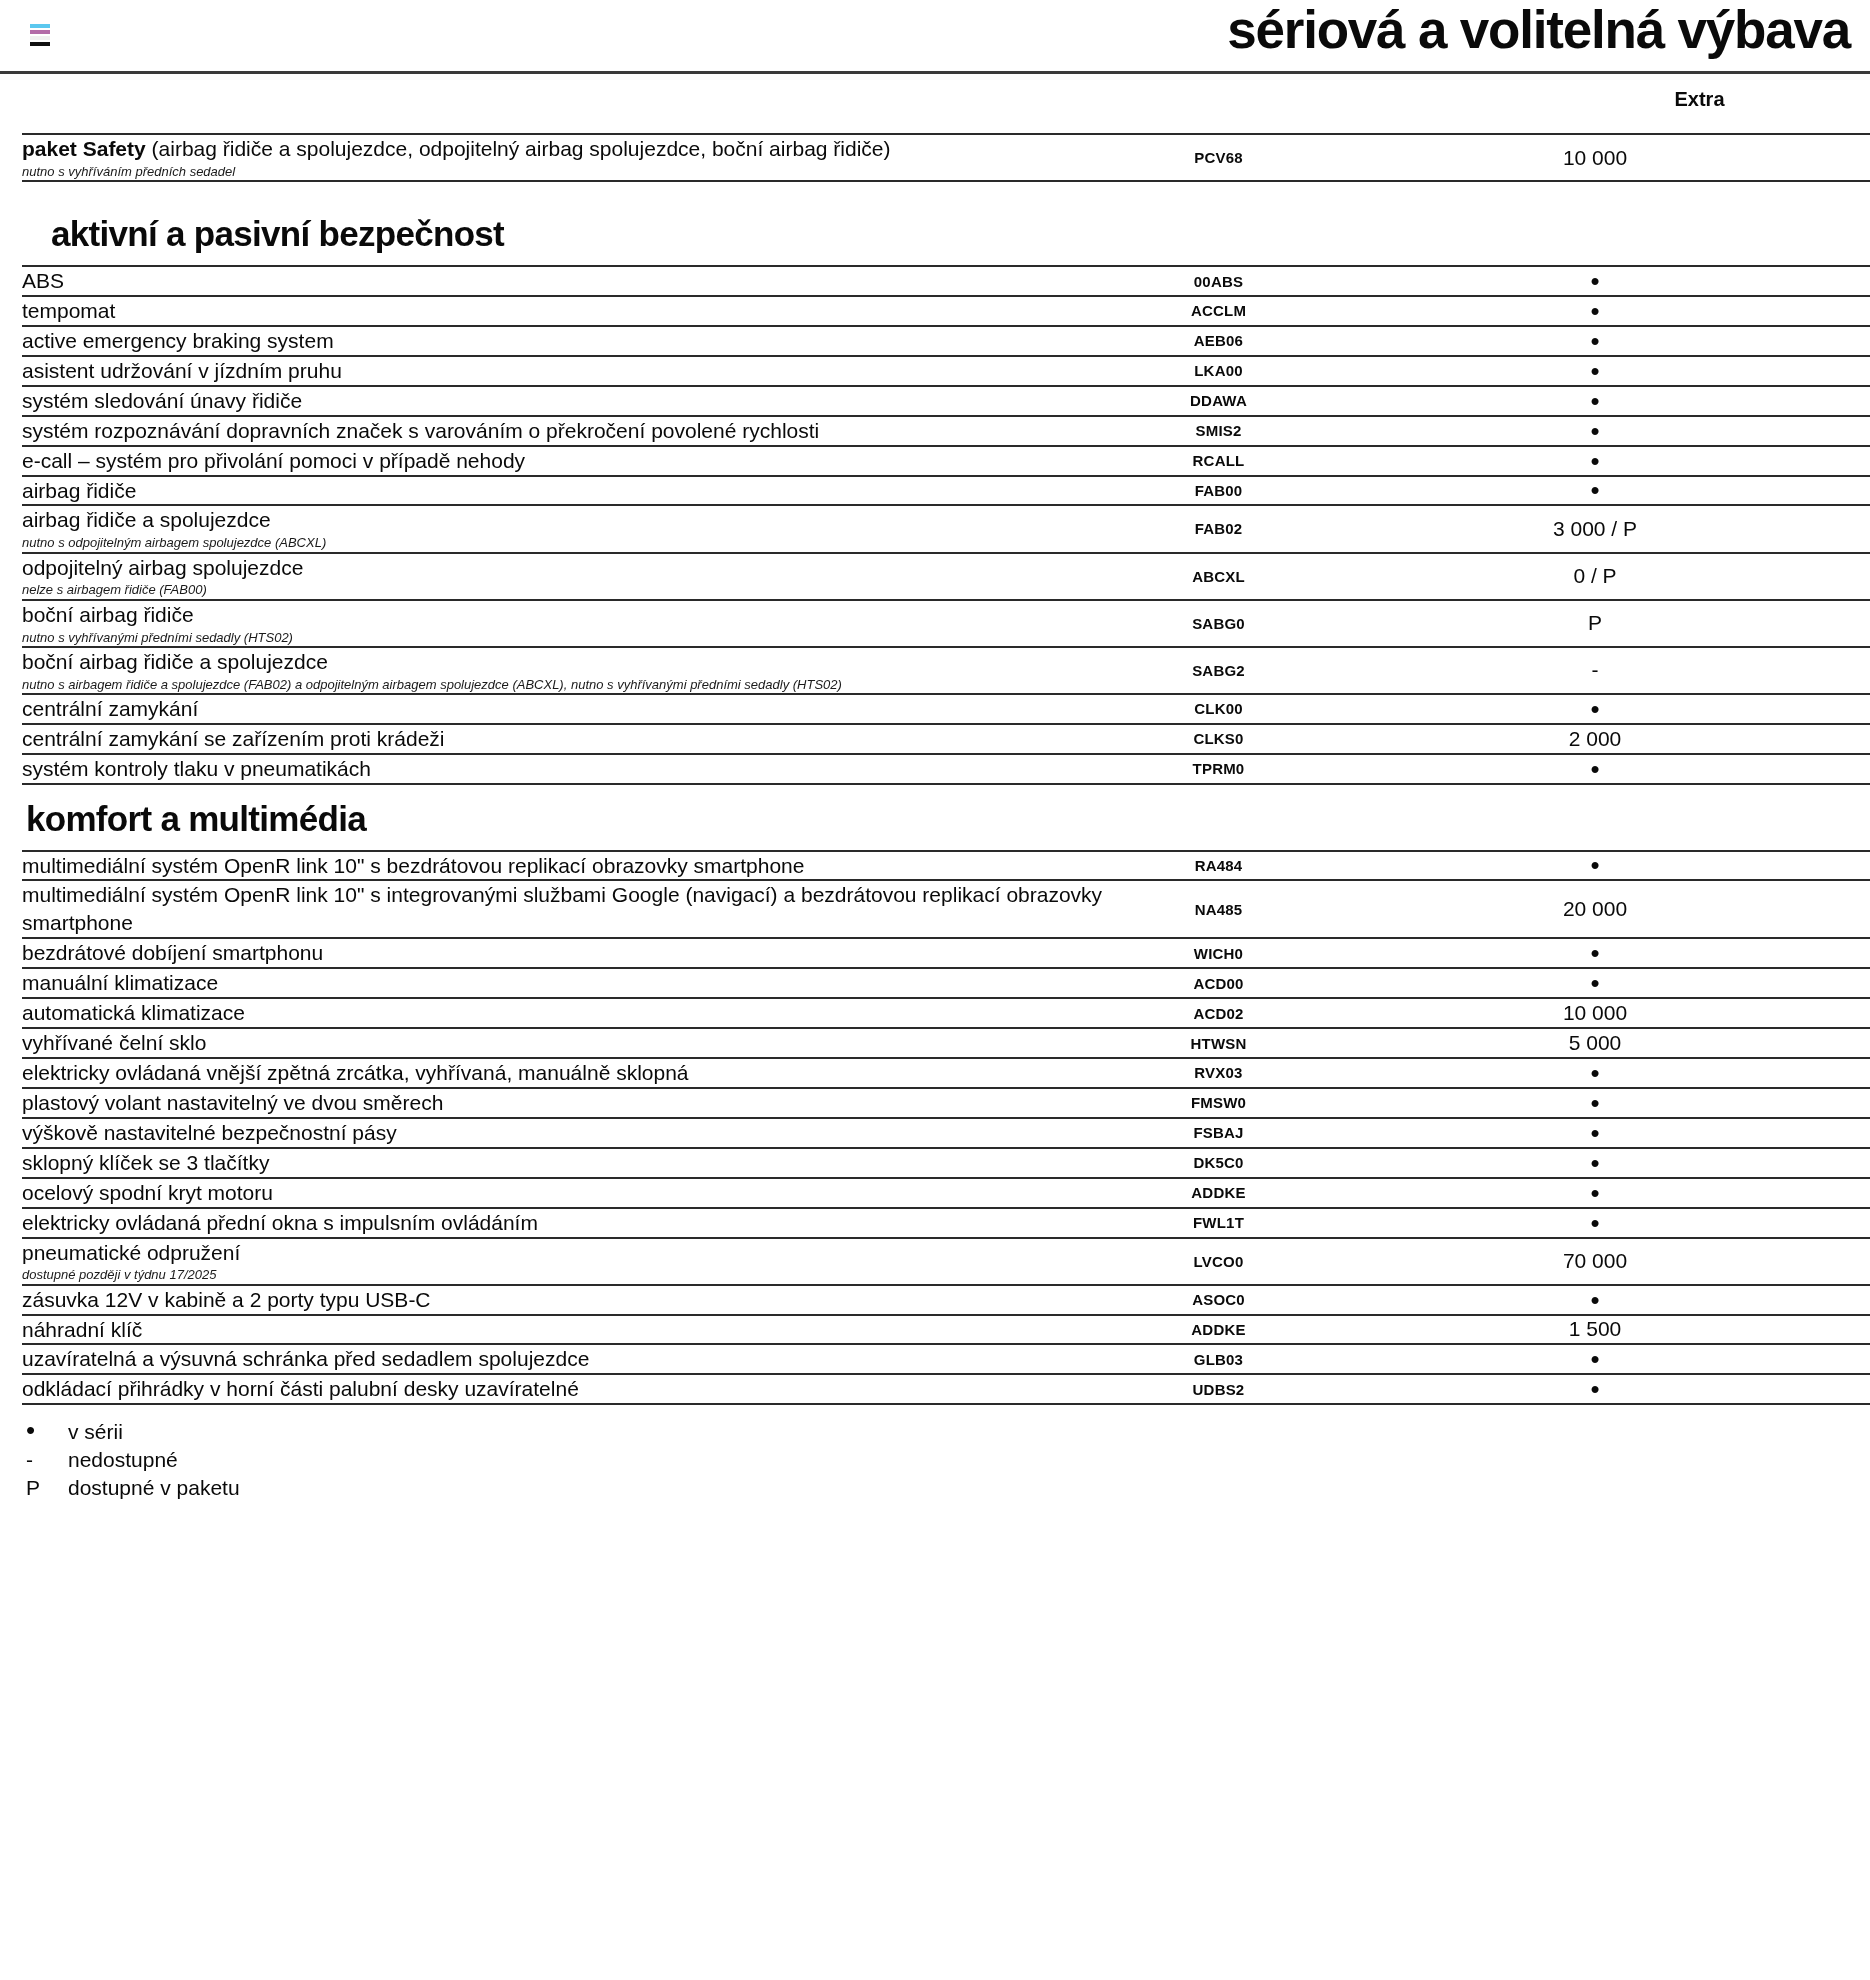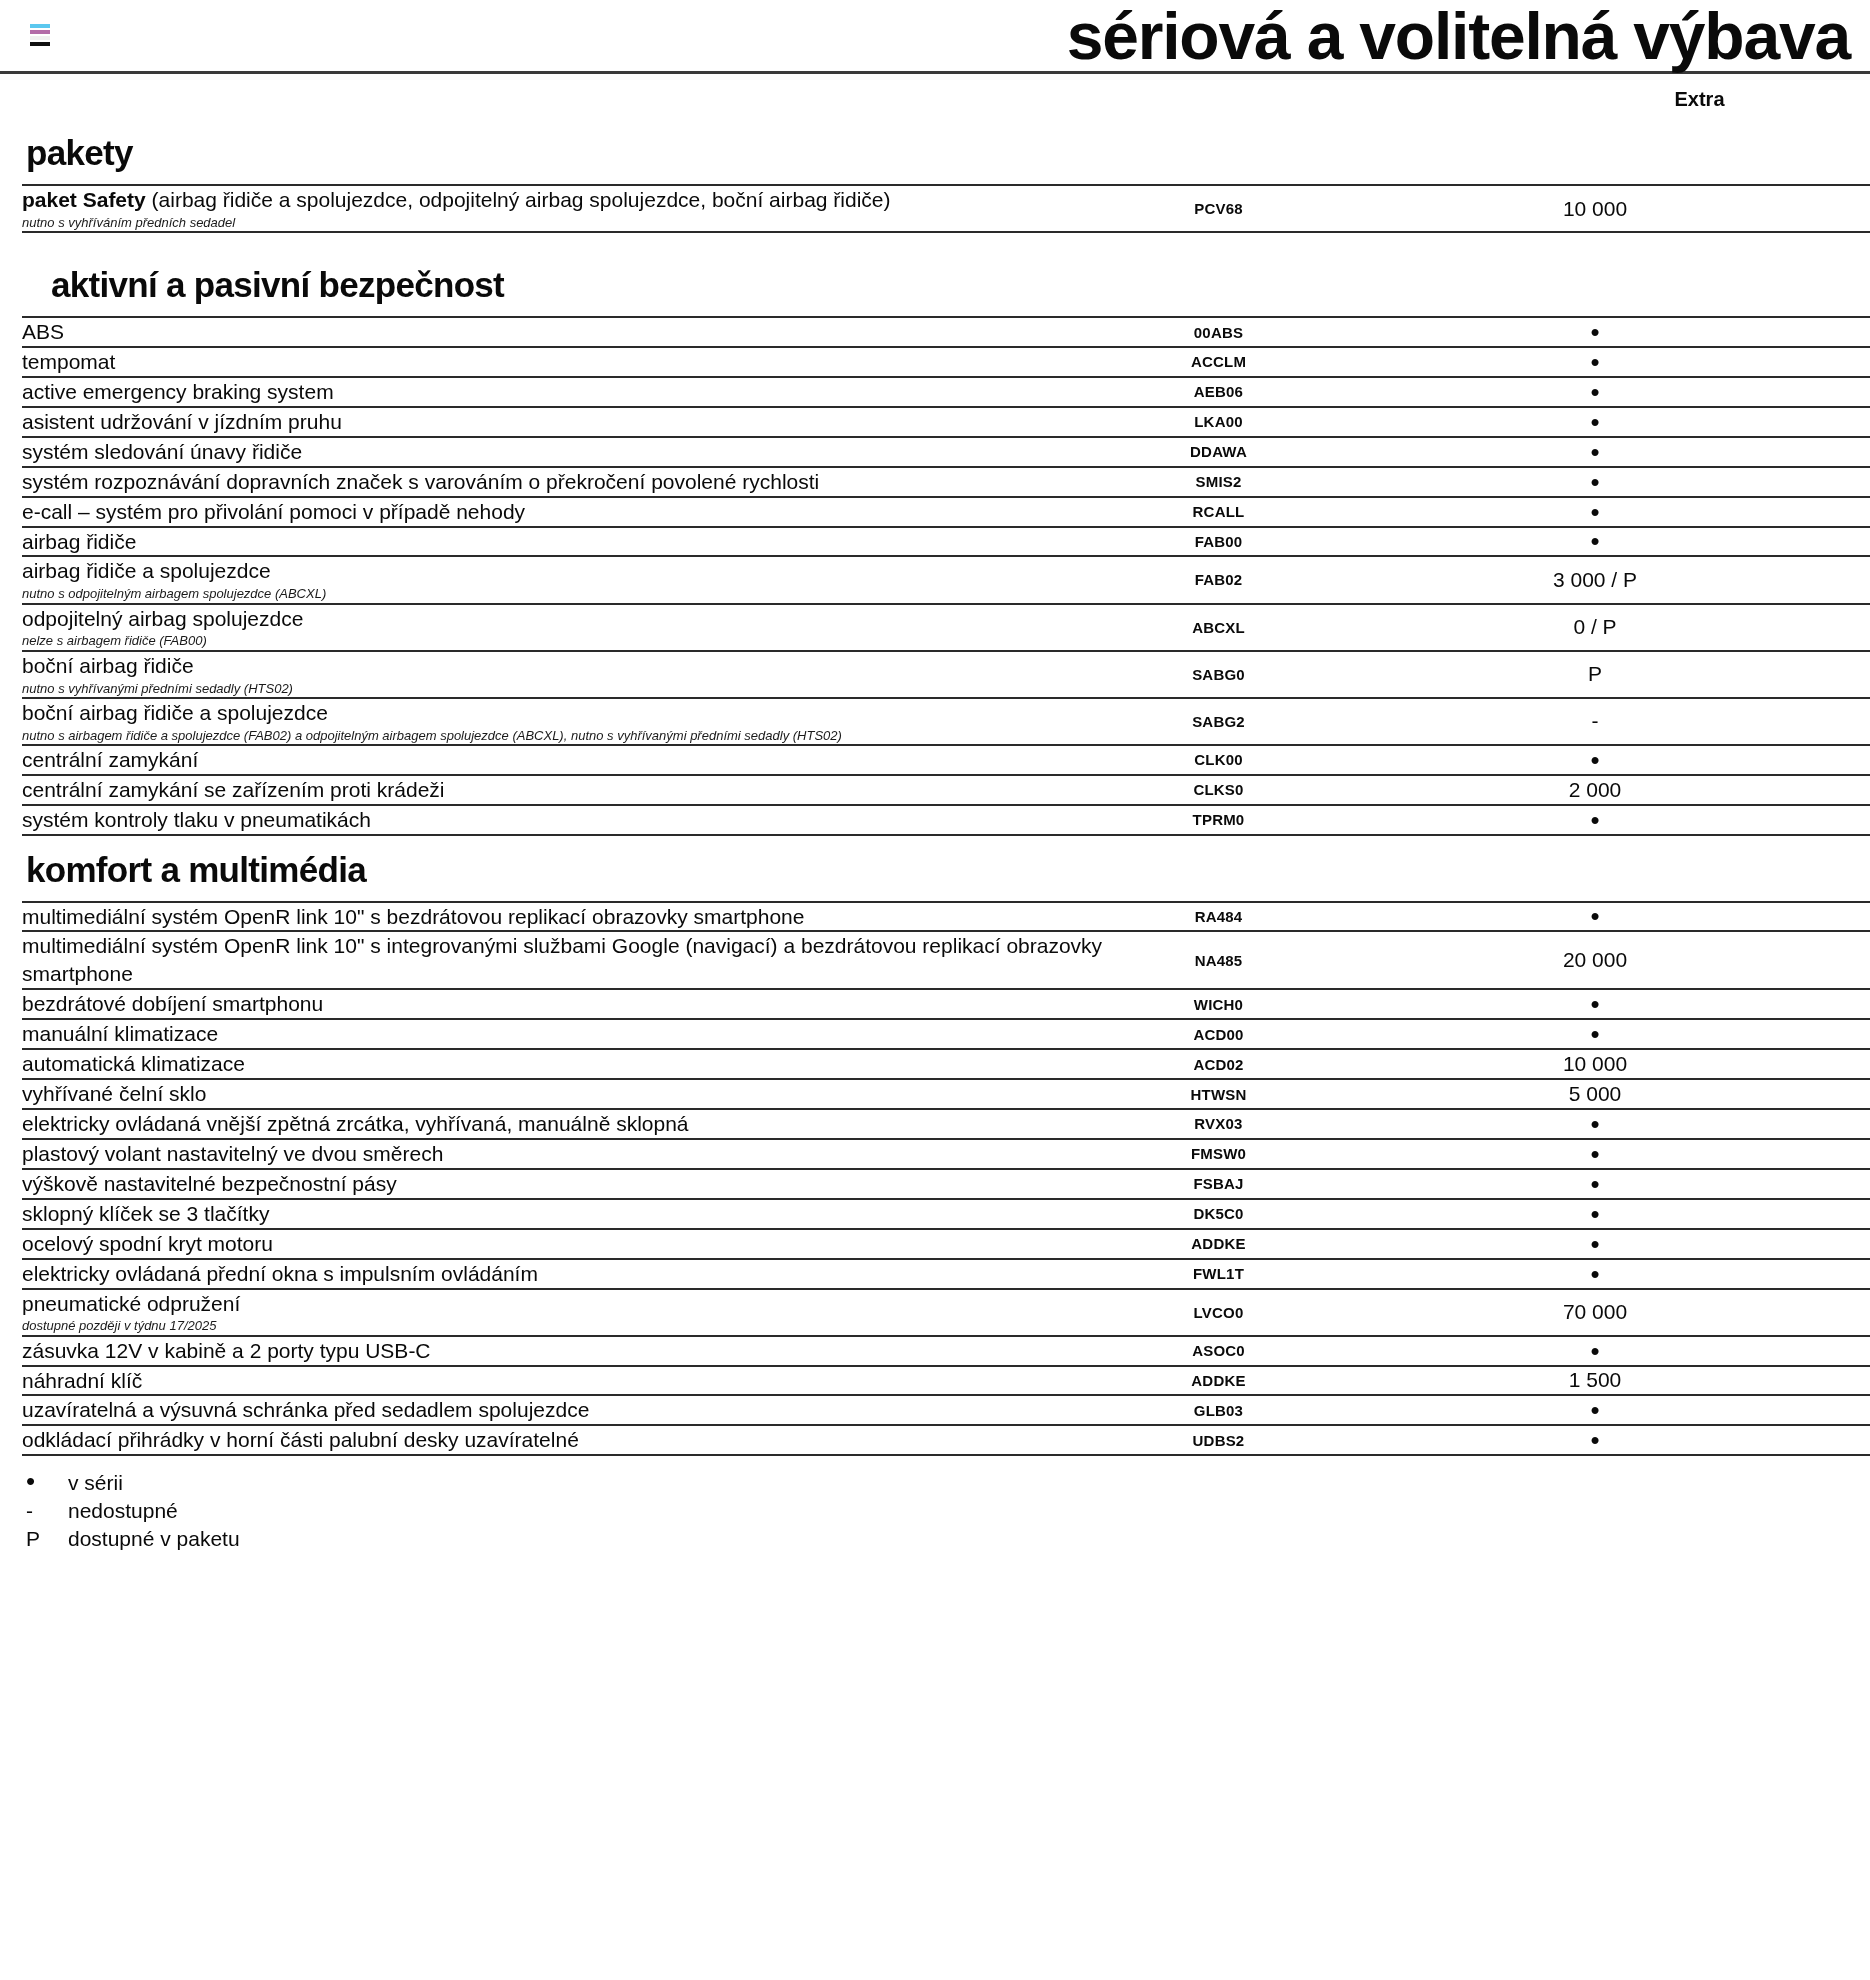--- a/index.html
+++ b/index.html
@@ -40,21 +40,21 @@
   }
   .brand-mark i.c1 { background: #5bc8ef; }
   .brand-mark i.c2 { background: #b36ba8; }
   .brand-mark i.c3 { background: #f0f0f0; }
   .brand-mark i.c4 { background: #111111; }
 
   .page-title {
     position: absolute;
     right: 20px;
     top: 2px;
-    font-size: 66px;
+    font-size: 53px;
     font-weight: 700;
     letter-spacing: -1.2px;
     line-height: 1.05;
     white-space: nowrap;
   }
 
   .rule-top {
     width: 100%;
     height: 3px;
     background: #3a3a3a;
@@ -165,21 +165,20 @@
   </div>
 
   <div class="rule-top"></div>
 
   <div class="wrap">
 
     <div class="col-head">
       <div class="extra-label">Extra</div>
     </div>
 
-    <h2 class="section-title pakety">pakety</h2>
     <table class="spec">
       <colgroup>
           <col class="c-name">
           <col class="c-code">
           <col class="c-extra">
         </colgroup>
       <tbody>
         <tr>
           <td class="name">
             <span class="main"><b>paket Safety</b><span> (airbag řidiče a spolujezdce, odpojitelný airbag spolujezdce, boční airbag řidiče)</span></span>

